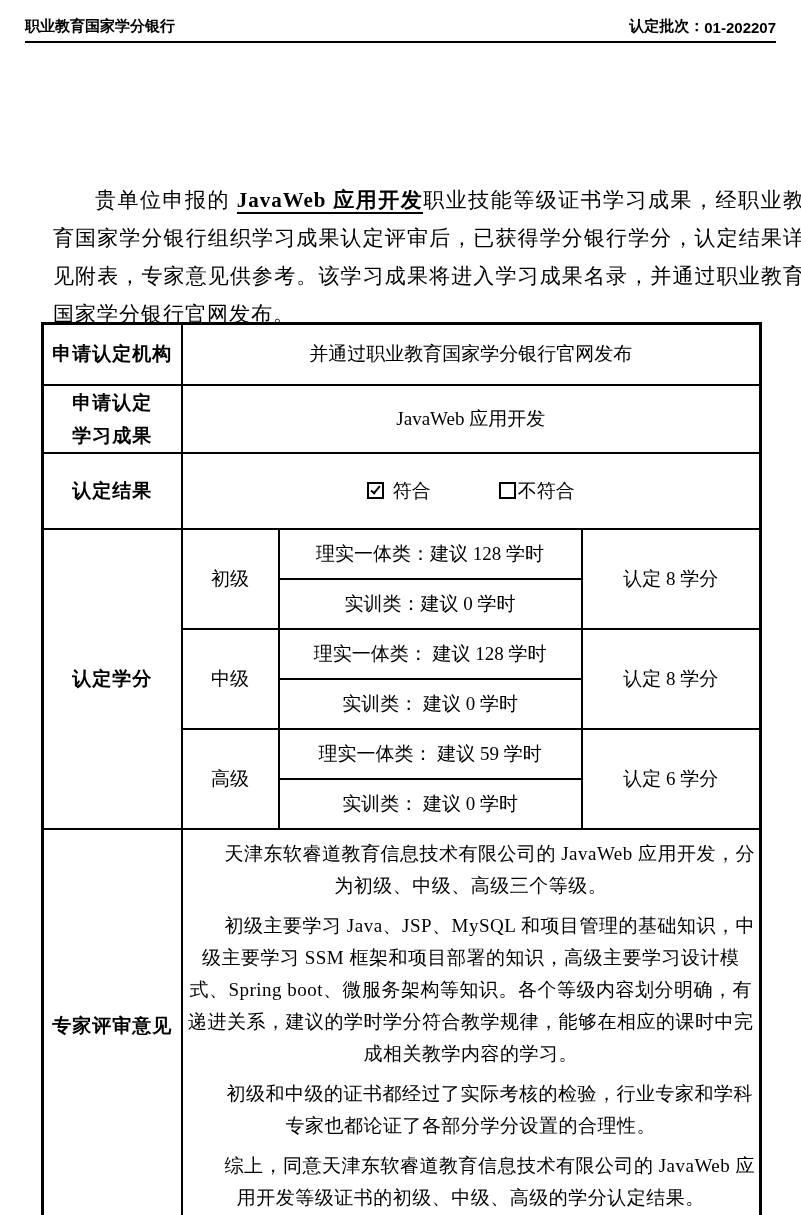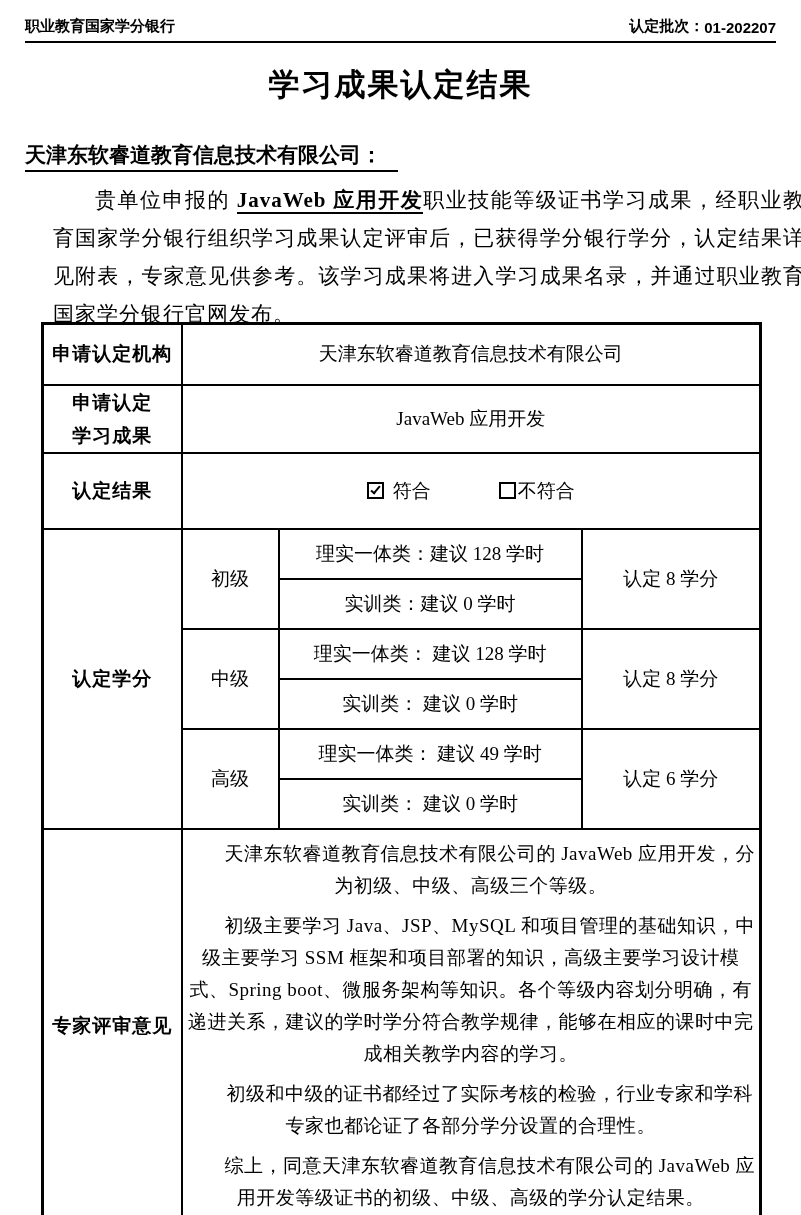--- a/index.html
+++ b/index.html
@@ -63,39 +63,35 @@
 <div class="page">
 
   <div class="doc-header">
     <span>职业教育国家学分银行</span>
     <span class="batch">
       <span>认定批次：</span>
       <span class="batch-value">01-202207</span>
     </span>
   </div>
 
-  <div class="doc-title">学习成果认定结果</div>
 
-  <div class="addressee">
-    <span class="u">天津东软睿道教育信息技术有限公司：</span>
-  </div>
 
   <div class="intro"><span>贵单位申报的 </span><span class="hl">JavaWeb 应用开发</span><span>职业技能等级证书学习成果，经职业教育国家学分银行组织学习成果认定评审后，已获得学分银行学分，认定结果详见附表，专家意见供参考。该学习成果将进入学习成果名录，并通过职业教育国家学分银行官网发布。</span></div>
 
   <table class="result-table">
     <colgroup>
       <col style="width:139px">
         <col style="width:97px">
         <col style="width:303px">
         <col style="width:179px">
     </colgroup>
     <tbody>
         <tr style="height:61px">
       <td class="label-cell">申请认定机构</td>
-      <td colspan="3">天津东软睿道教育信息技术有限公司</td>
+      <td colspan="3">并通过职业教育国家学分银行官网发布</td>
     </tr>
     <tr style="height:56px">
       <td class="label-cell two-line">
         <div>申请认定</div>
         <div>学习成果</div>
       </td>
       <td colspan="3">JavaWeb 应用开发</td>
     </tr>
     <tr style="height:76px">
       <td class="label-cell">认定结果</td>
@@ -129,21 +125,21 @@
       <td rowspan="2">中级</td>
       <td>理实一体类： 建议 128 学时</td>
       <td rowspan="2">认定 8 学分</td>
     </tr>
     <tr style="height:50px">
       <td>实训类： 建议 0 学时</td>
     </tr>
 
     <tr style="height:50px">
       <td rowspan="2">高级</td>
-      <td>理实一体类： 建议 49 学时</td>
+      <td>理实一体类： 建议 59 学时</td>
       <td rowspan="2">认定 6 学分</td>
     </tr>
     <tr style="height:50px">
       <td>实训类： 建议 0 学时</td>
     </tr>
 
     <tr style="height:335px">
       <td class="label-cell">专家评审意见</td>
       <td colspan="3" class="expert-cell">
         <p>天津东软睿道教育信息技术有限公司的 JavaWeb 应用开发，分为初级、中级、高级三个等级。</p>

